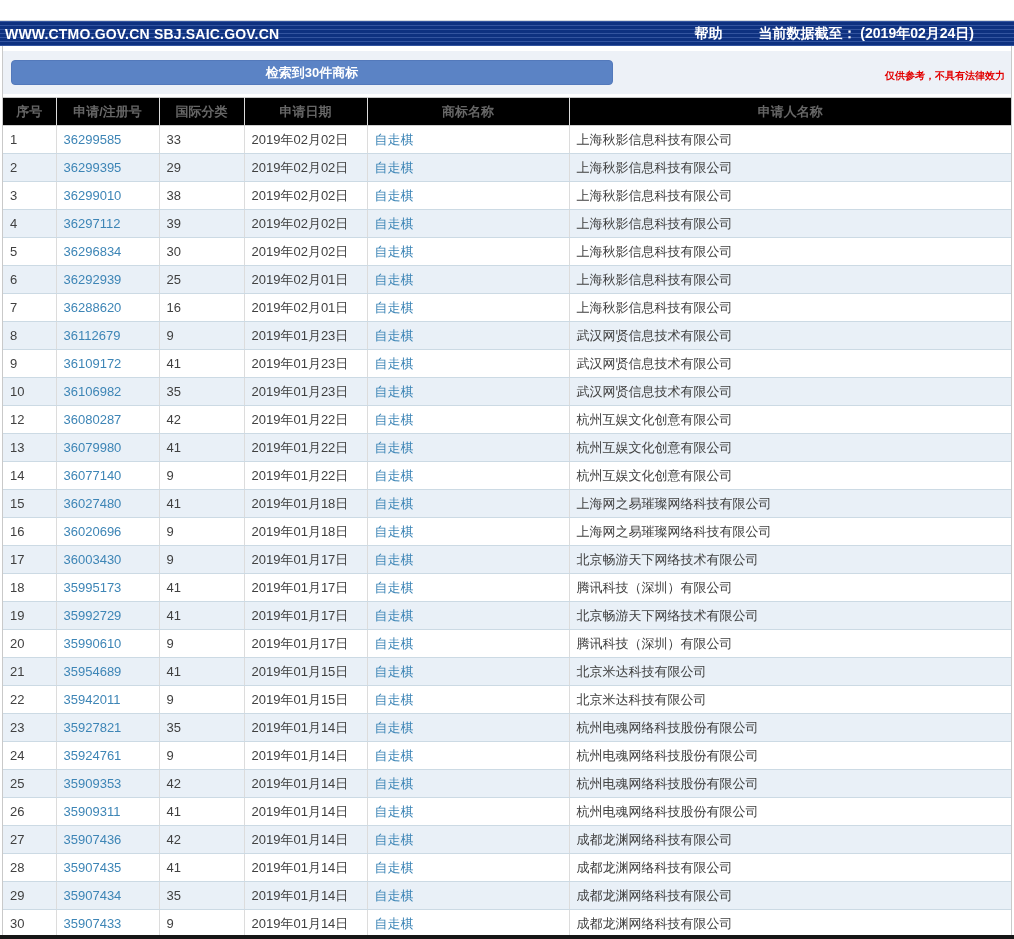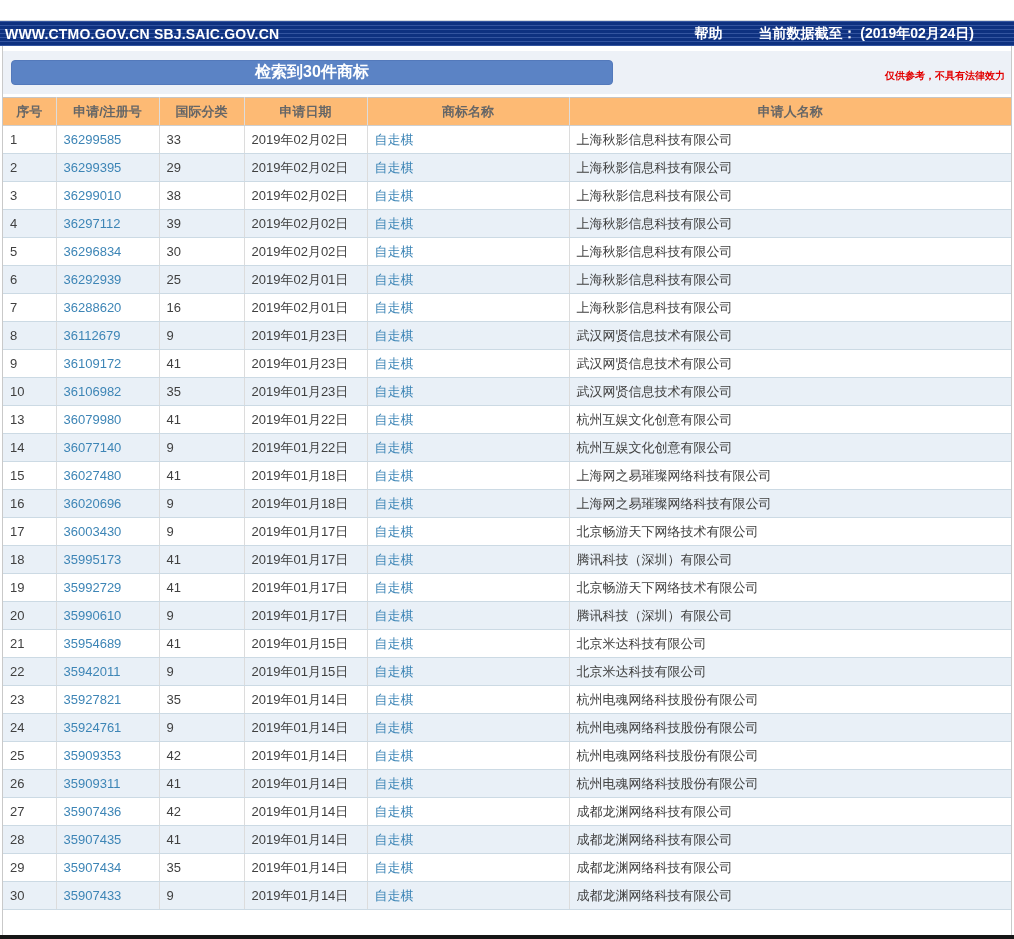--- a/index.html
+++ b/index.html
@@ -23,33 +23,33 @@
   
   .page{ margin:0 2px; border-left:1px solid #c9c9c9; border-right:1px solid #c9c9c9;
          min-height:913px; position:relative; background:#fff; }
   .gap{ height:5px; background:#fff; }
   .gap2{ height:3px; background:#fff; }
 
   .toolbar{ height:43px; background:#edf1f7; position:relative; }
   .result-btn{
     position:absolute; left:8px; top:9px; width:602px; height:25px;
     background:#5b83c5; border:1px solid #5379bb; border-radius:4px;
-    color:#fff; font-size:16px; font-weight:bold;
+    color:#fff; font-size:13px; font-weight:bold;
     display:flex; align-items:center; justify-content:center; cursor:pointer;
   }
   .disclaimer{
     position:absolute; right:6px; top:0; height:49px;
     display:flex; align-items:center;
     color:#e20000; font-size:10px; font-weight:bold;
   }
 
   
   table{ width:100%; border-collapse:collapse; table-layout:fixed; font-size:13px; }
   thead th{
-    height:28px; background:#fdba74; color:#666; font-weight:bold;
+    height:28px; background:#000000; color:#666; font-weight:bold;
     border-top:1px solid #c6c6c6; border-bottom:1px solid #cfcfcf;
     border-right:1px solid #dcdcdc; text-align:center;
   }
   thead th:last-child{ border-right:none; }
   tbody td{
     height:28px; padding:0 7px; color:#404040;
     border-bottom:1px solid #ccdae4; border-right:1px solid #dcdcdc;
     white-space:nowrap; overflow:hidden;
   }
   tbody td:last-child{ border-right:none; }
@@ -172,20 +172,28 @@
         </tr>
         <tr>
           <td>10</td>
           <td><a href="#">36106982</a></td>
           <td>35</td>
           <td>2019年01月23日</td>
           <td><a href="#">自走棋</a></td>
           <td>武汉网贤信息技术有限公司</td>
         </tr>
         <tr>
+          <td>12</td>
+          <td><a href="#">36080287</a></td>
+          <td>42</td>
+          <td>2019年01月22日</td>
+          <td><a href="#">自走棋</a></td>
+          <td>杭州互娱文化创意有限公司</td>
+        </tr>
+        <tr>
           <td>13</td>
           <td><a href="#">36079980</a></td>
           <td>41</td>
           <td>2019年01月22日</td>
           <td><a href="#">自走棋</a></td>
           <td>杭州互娱文化创意有限公司</td>
         </tr>
         <tr>
           <td>14</td>
           <td><a href="#">36077140</a></td>

